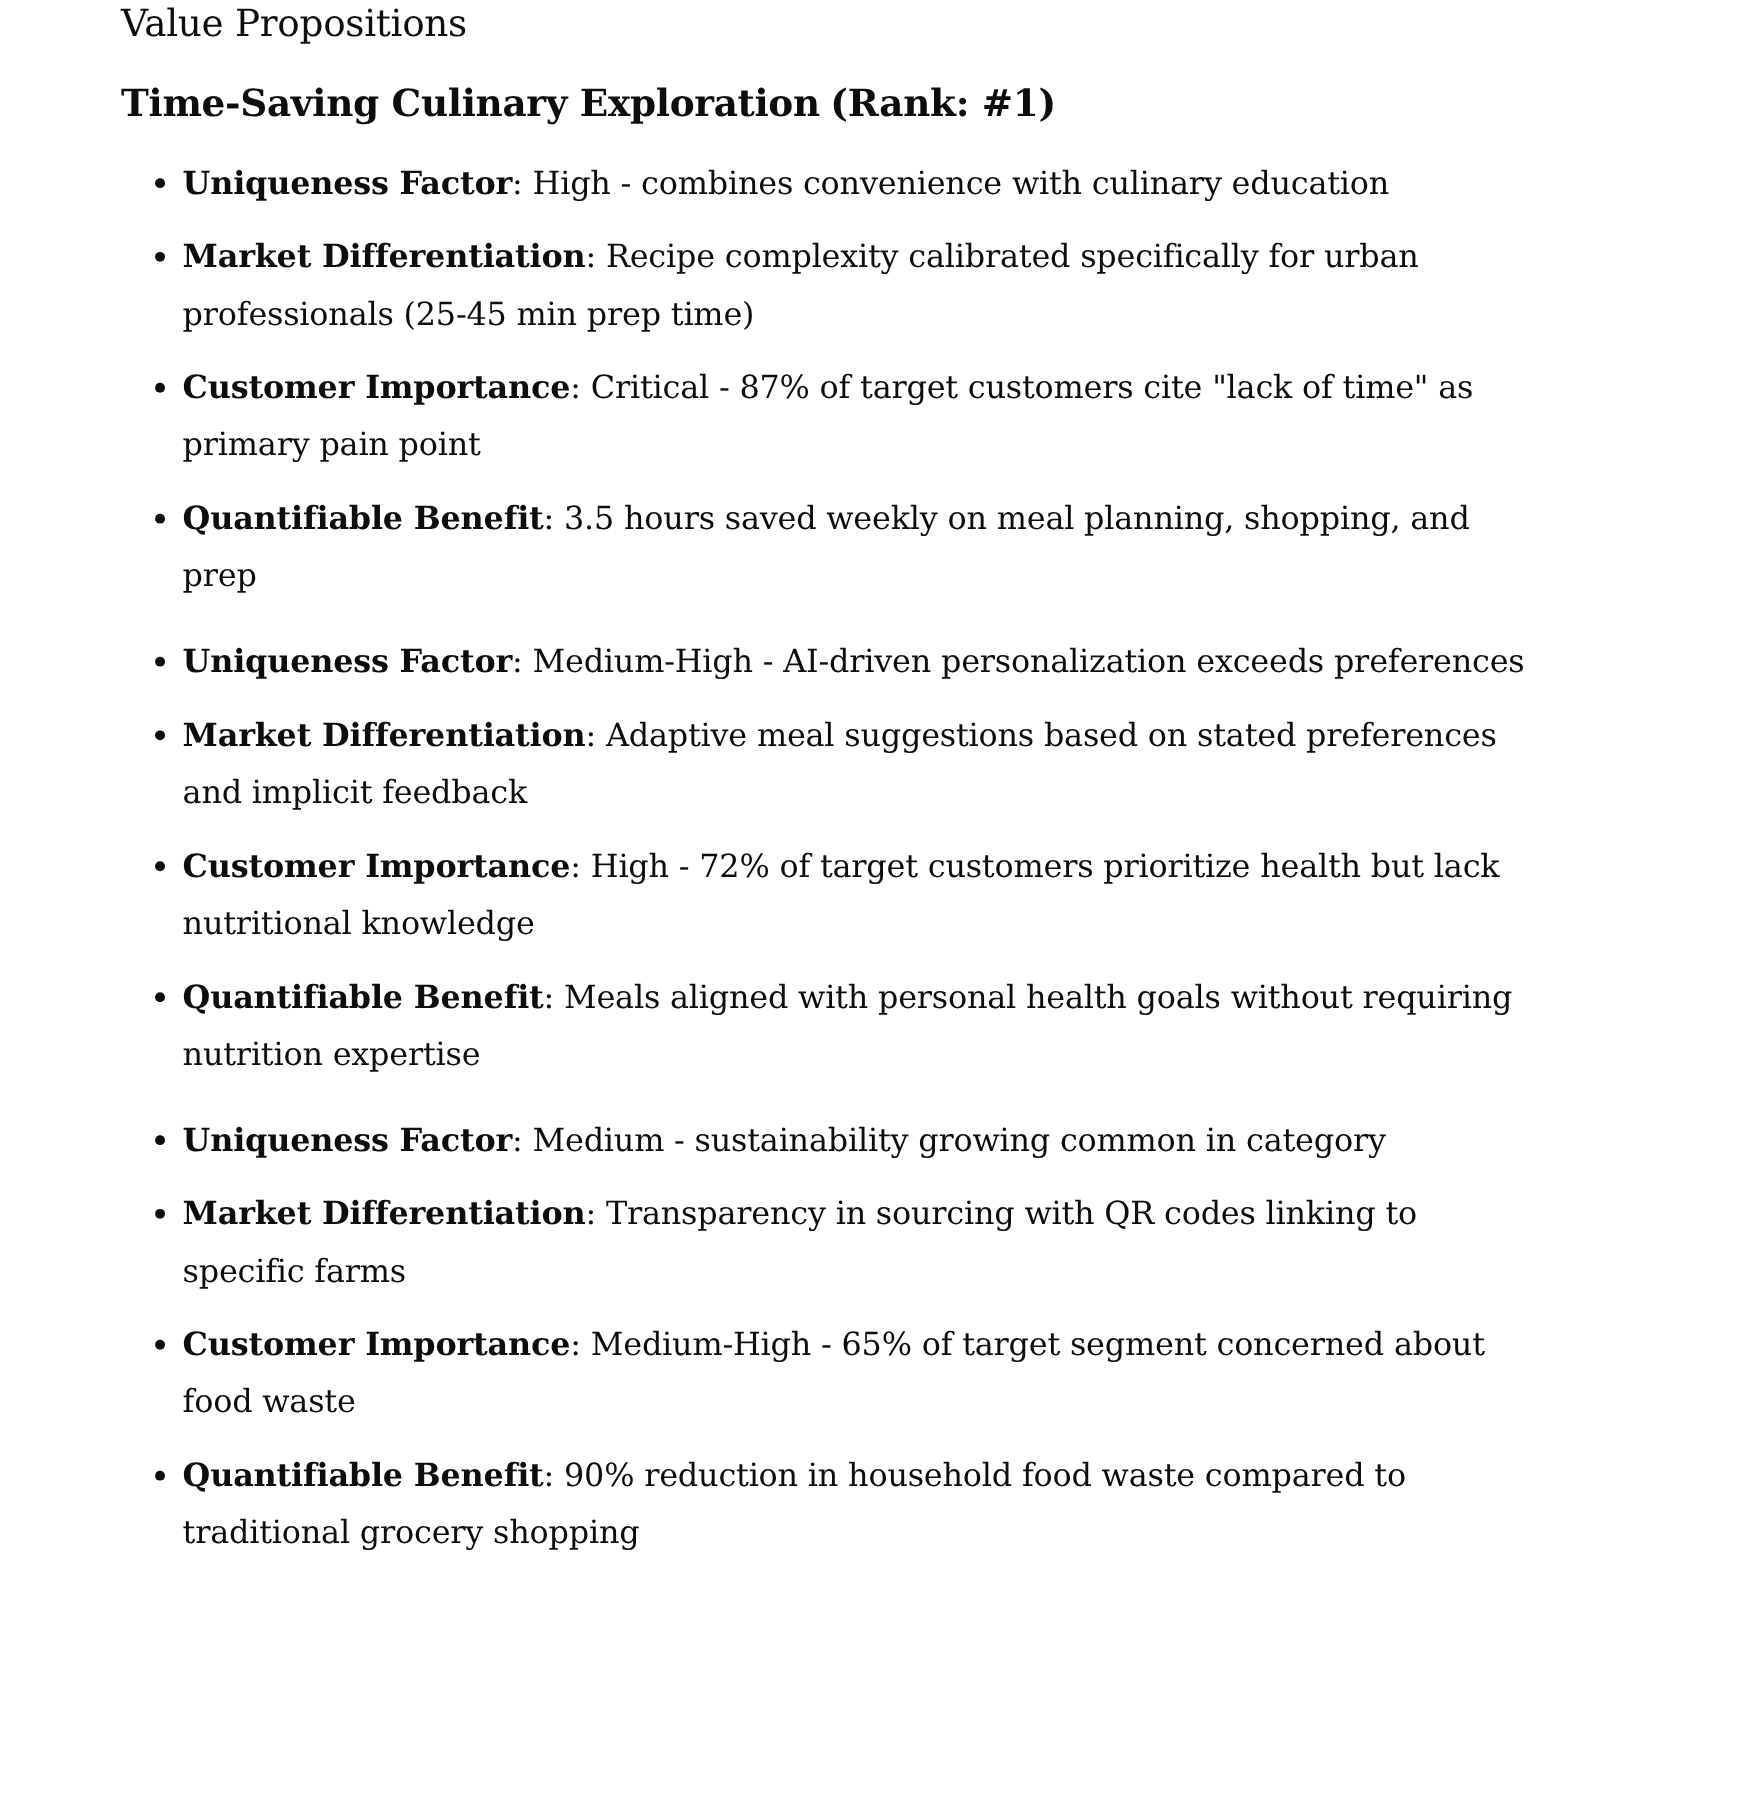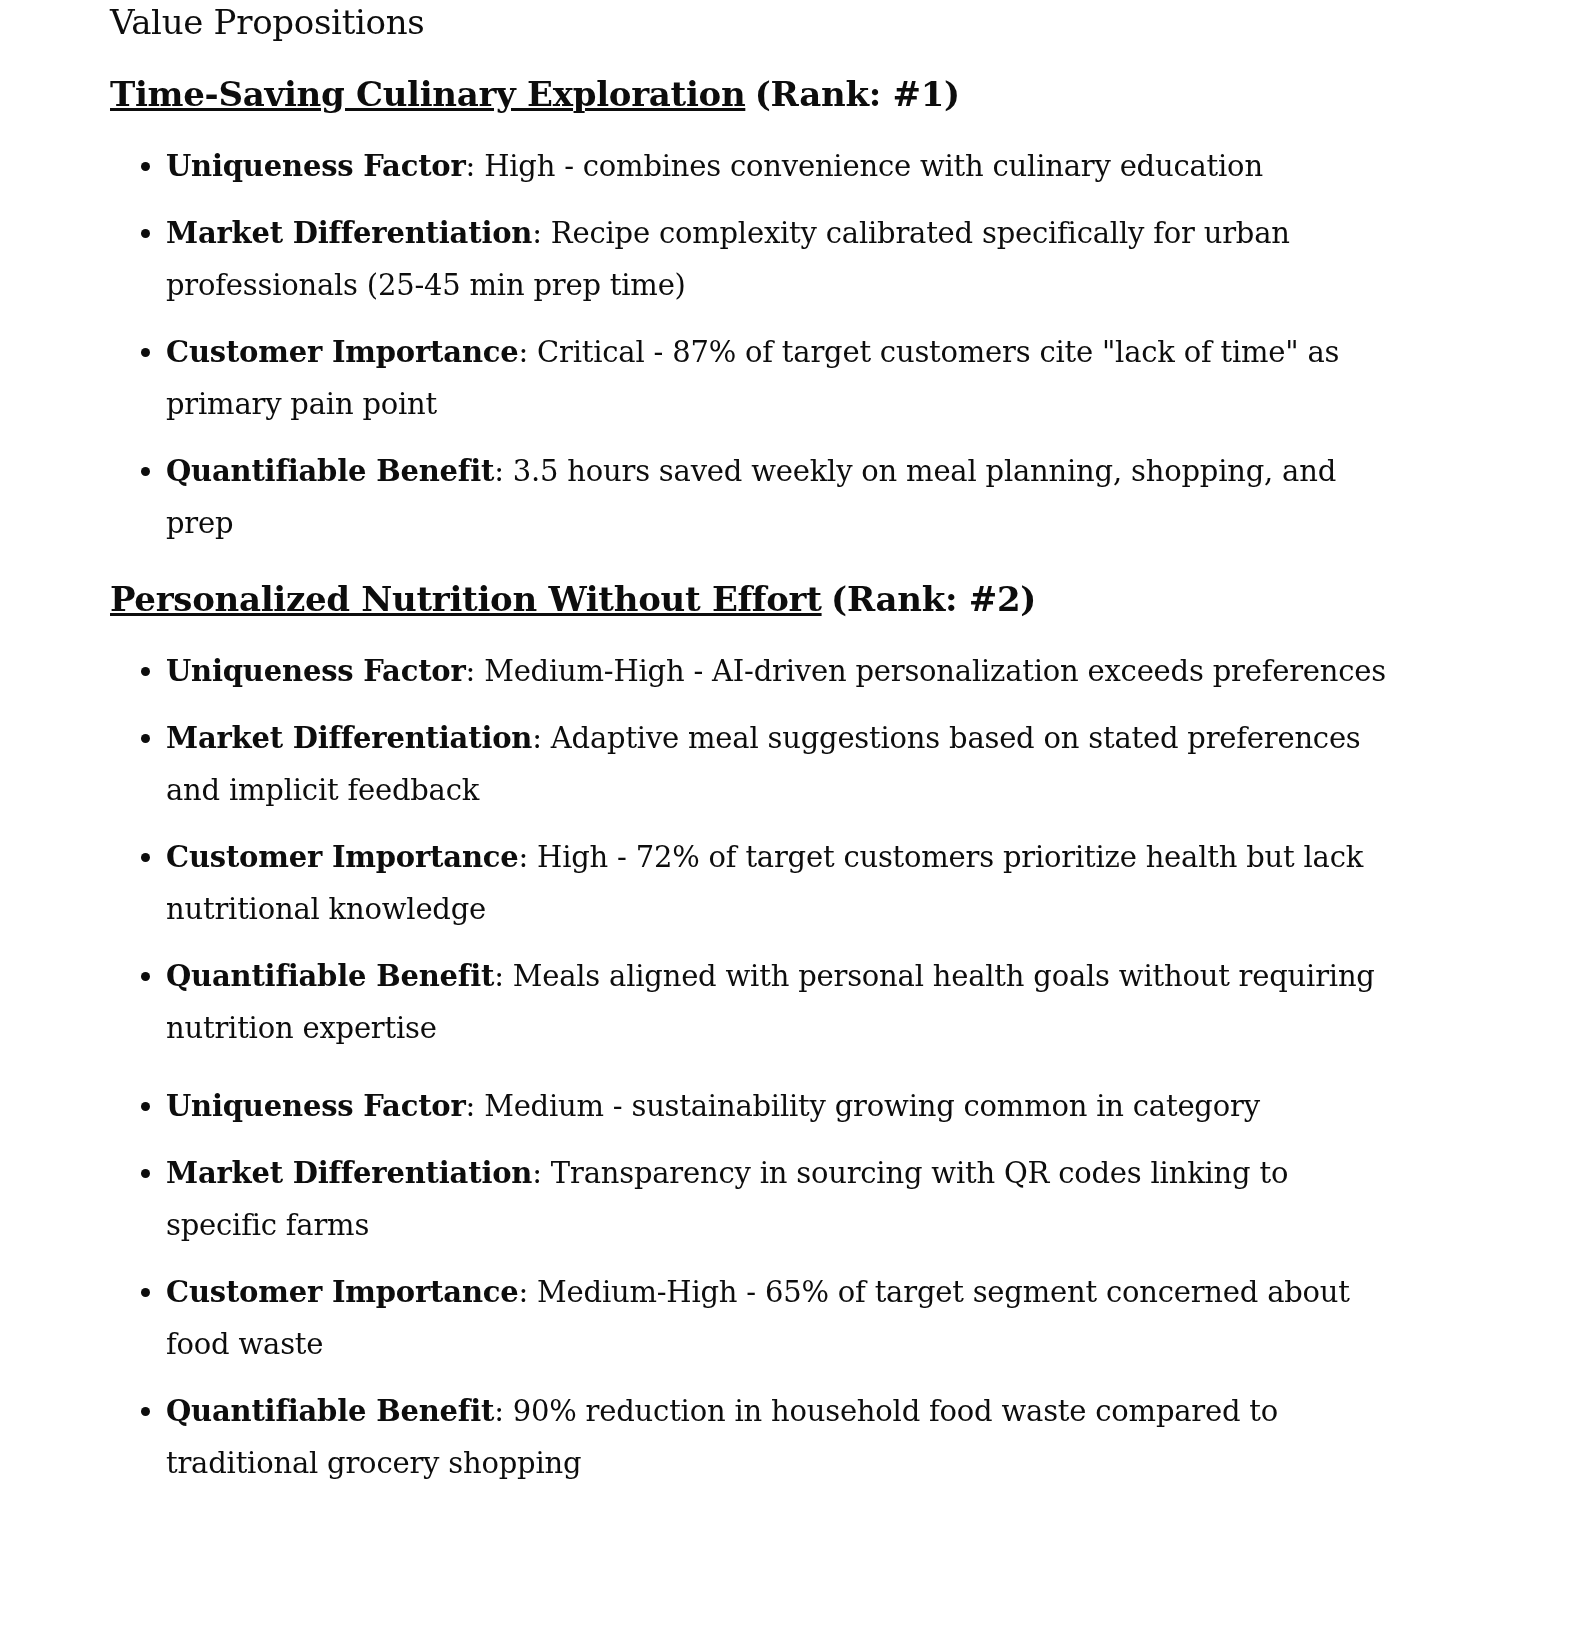--- a/index.html
+++ b/index.html
@@ -34,21 +34,20 @@
   }
   h3.sec-heading {
     font-size: 34px;
     line-height: 44px;
     font-weight: normal;
     margin: 28px 0 0 0;
     letter-spacing: -0.3px;
   }
   h3.sec-heading strong {
     font-weight: bold;
-    text-decoration: underline;
   }
   .rank {
     margin-left: 0.28em;
     font-weight: bold;
   }
   ul.props {
     margin: 24px 0 26px 0;
     padding-left: 56px;
     list-style: disc;
   }
@@ -85,21 +84,20 @@
     <h3 class="sec-heading"><strong>Time-Saving Culinary Exploration</strong><span class="rank">(Rank: #1)</span></h3>
     <ul class="props">
       <li><strong>Uniqueness Factor</strong><span>: High - combines convenience with culinary education</span></li>
       <li><strong>Market Differentiation</strong><span>: Recipe complexity calibrated specifically for urban professionals (25-45 min prep time)</span></li>
       <li><strong>Customer Importance</strong><span>: Critical - 87% of target customers cite "lack of time" as primary pain point</span></li>
       <li><strong>Quantifiable Benefit</strong><span>: 3.5 hours saved weekly on meal planning, shopping, and prep</span></li>
     </ul>
   </section>
 
   <section>
-    <h3 class="sec-heading"><strong>Personalized Nutrition Without Effort</strong><span class="rank">(Rank: #2)</span></h3>
     <ul class="props">
       <li><strong>Uniqueness Factor</strong><span>: Medium-High - AI-driven personalization exceeds preferences</span></li>
       <li><strong>Market Differentiation</strong><span>: Adaptive meal suggestions based on stated preferences and implicit feedback</span></li>
       <li><strong>Customer Importance</strong><span>: High - 72% of target customers prioritize health but lack nutritional knowledge</span></li>
       <li><strong>Quantifiable Benefit</strong><span>: Meals aligned with personal health goals without requiring nutrition expertise</span></li>
     </ul>
   </section>
 
   <section>
     <ul class="props">

